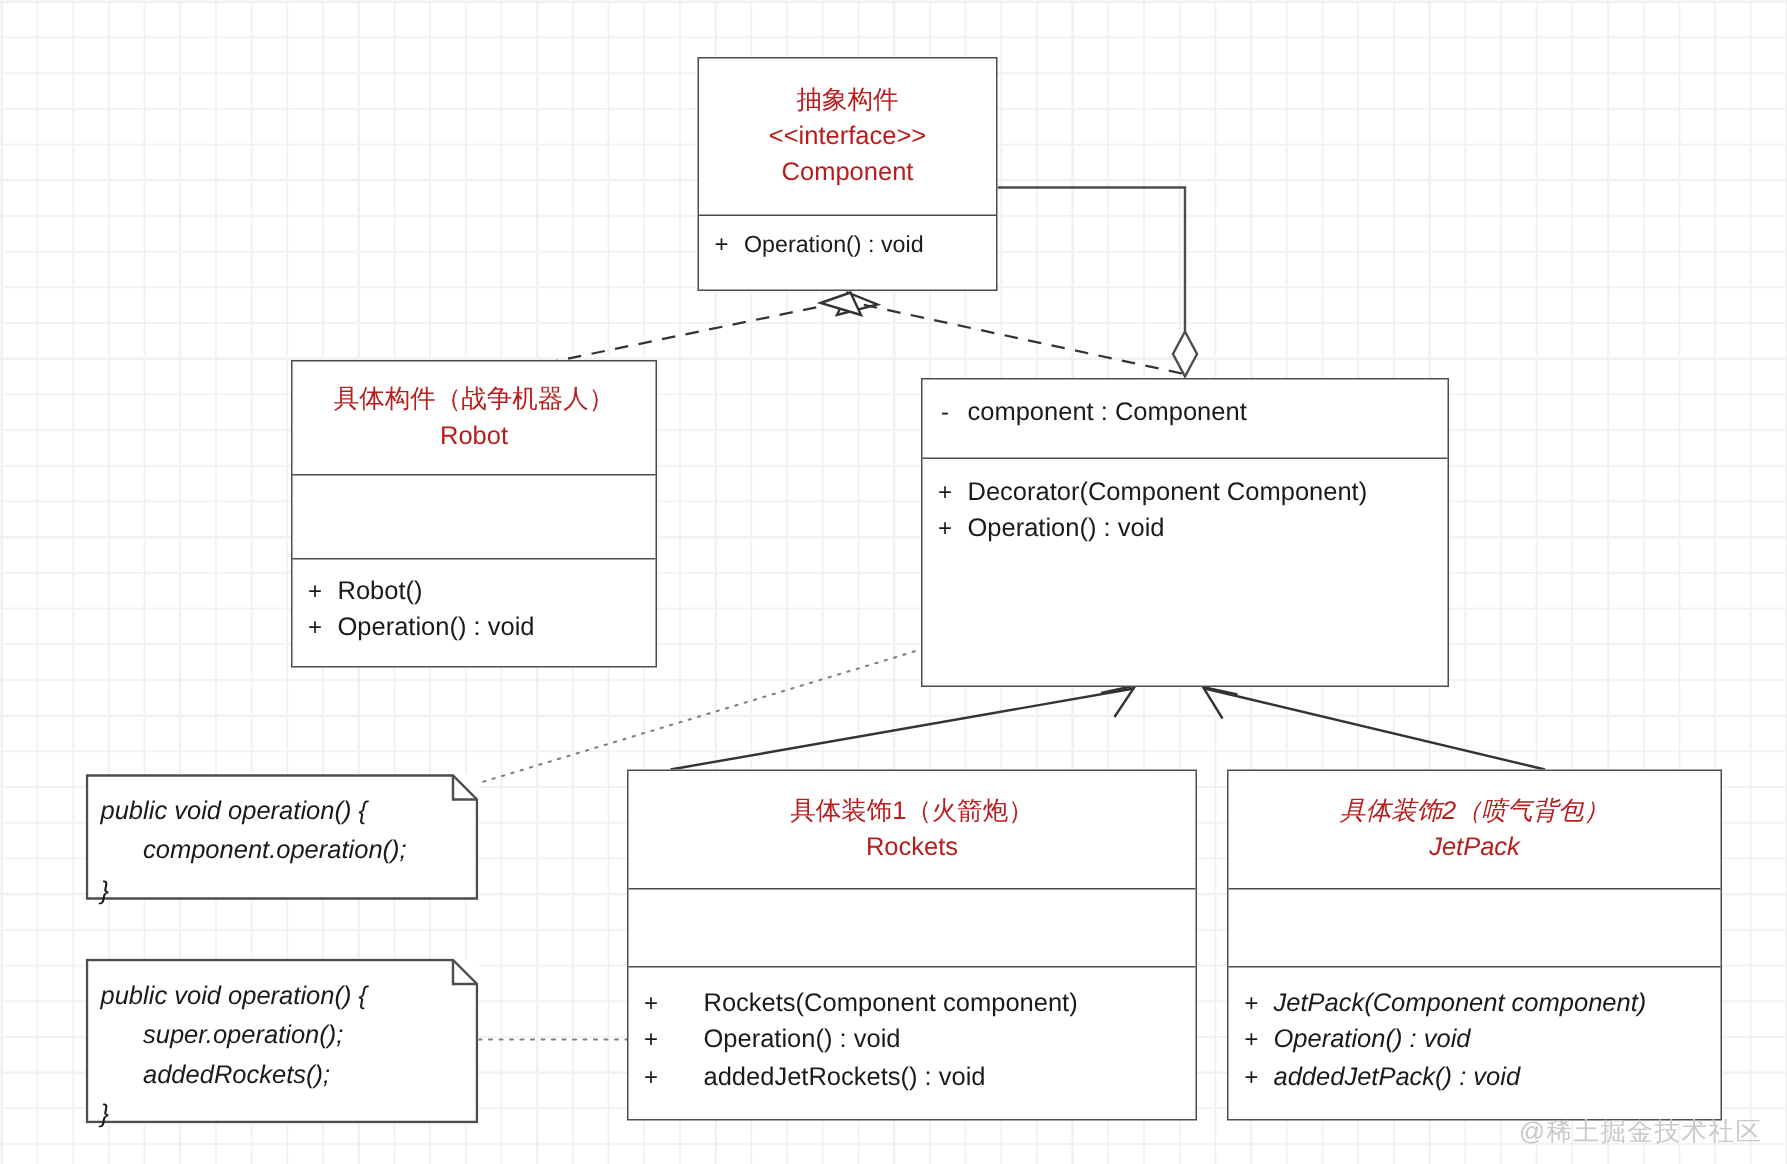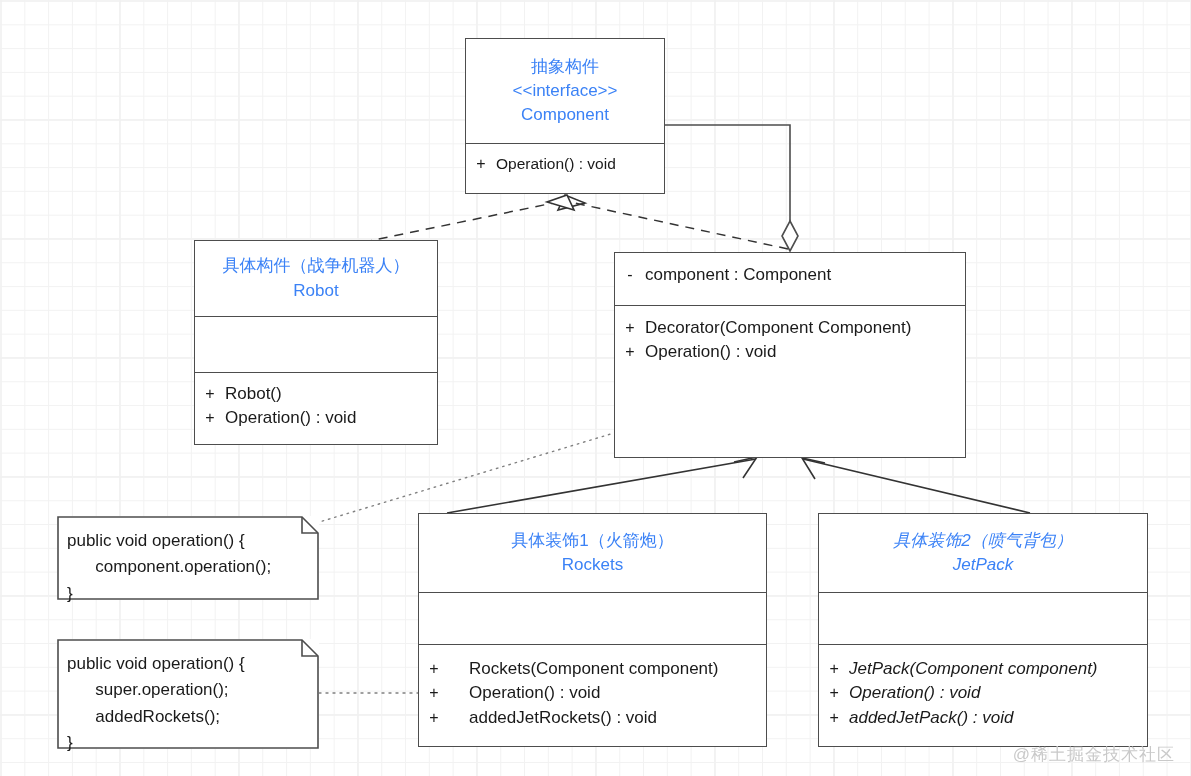--- a/index.html
+++ b/index.html
@@ -44,21 +44,21 @@
   }
   .compartment + .compartment {
     border-top: 1.6px solid #4d4d4d;
   }
   .head {
     display: flex;
     flex-direction: column;
     align-items: center;
     justify-content: center;
     text-align: center;
-    color: #3b82f6;
+    color: #b91c1c;
   }
   .head .line {
     line-height: 1.42;
     white-space: nowrap;
   }
   .members {
     padding: 12px 0 10px 0;
     display: flex;
     flex-direction: column;
     justify-content: flex-start;
@@ -93,21 +93,21 @@
   #class-robot .members { height: 72px; padding-top: 9px; }
   #class-robot .member .sig { font-size: 17px; }
 
   #class-decorator { left: 614px; top: 252px; width: 352px; height: 206px; }
   #class-decorator .head { height: 75px; font-size: 17px; }
   #class-decorator .members { padding-top: 10px; }
   #class-decorator .attrs { height: 52px; }
   #class-decorator .ops { height: 77px; }
   #class-decorator .member .sig { font-size: 17px; }
 
-  #class-rockets { left: 418px; top: 513px; width: 349px; height: 234px; }
+  #class-rockets { left: 418px; top: 513px; width: 380px; height: 234px; }
   #class-rockets .head { height: 78px; font-size: 17px; }
   #class-rockets .empty-compartment { height: 52px; }
   #class-rockets .members { height: 103px; padding-top: 12px; }
   #class-rockets .member .sig { font-size: 17px; margin-left: 20px; }
 
   #class-jetpack { left: 818px; top: 513px; width: 330px; height: 234px; font-style: italic; }
   #class-jetpack .head { height: 78px; font-size: 17px; }
   #class-jetpack .empty-compartment { height: 52px; }
   #class-jetpack .members { height: 103px; padding-top: 12px; }
   #class-jetpack .member .sig { font-size: 17px; }
@@ -126,20 +126,21 @@
     left: 0; top: 0;
     width: 100%;
     height: 100%;
     display: block;
   }
   .uml-note .note-text {
     position: relative;
     padding: 12px 16px 0 10px;
     white-space: pre;
     line-height: 1.55;
+    font-style: italic;
   }
   #note-decorator { left: 57px; top: 516px; width: 262px; height: 84px; }
   #note-rockets   { left: 57px; top: 639px; width: 262px; height: 110px; }
 
   
   #connectors {
     position: absolute;
     left: 0; top: 0;
     width: 1191px;
     height: 776px;

